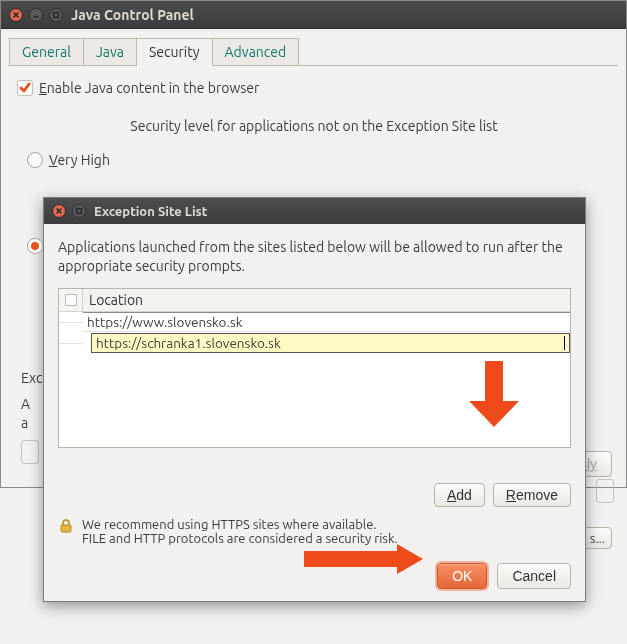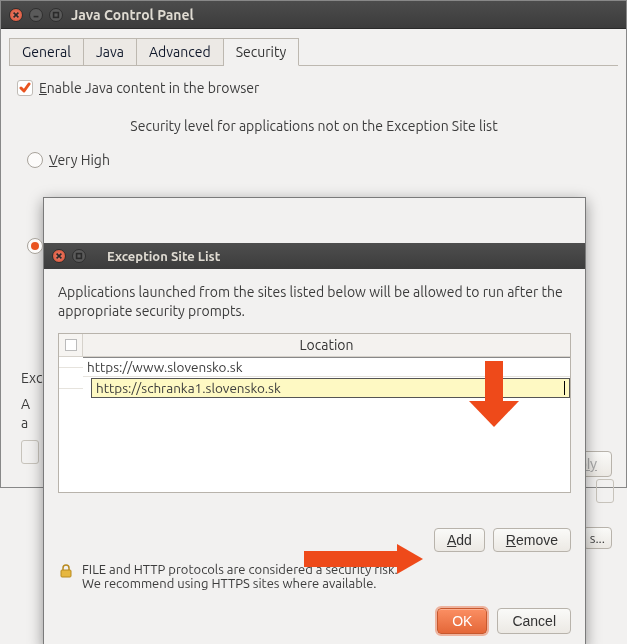--- a/index.html
+++ b/index.html
@@ -7,21 +7,21 @@
 
   .main-window { position: relative; width: 627px; height: 488px; background: #f2f1f0; border: 1px solid #888; }
   .titlebar { display: flex; align-items: center; background: linear-gradient(#4c4c4c,#3c3c3c); color: #dfdbd2; height: 28px; padding: 0 8px; gap: 8px; border-bottom: 1px solid #2a2a2a; }
   .win-btns { display: flex; gap: 6px; }
   .win-btn { width: 14px; height: 14px; border-radius: 50%; background: #5a5a5a; border: 1px solid #2f2f2f; display:flex; align-items:center; justify-content:center;}
   .win-btn.close { background: radial-gradient(#f08070,#d85030); }
   .win-btn svg { width: 8px; height:8px; stroke:#2a2a2a; stroke-width:2; fill:none;}
   .titlebar .title { font-weight: bold; font-size: 14px; }
 
   .tabs { display: flex; padding: 8px 8px 0 8px; gap: 0; }
-  .tab { padding: 5px 12px; border: 1px solid #bdb8b0; background: #ece9e5; color: #0f172a; border-bottom: none; cursor: pointer; position:relative; top:1px;}
+  .tab { padding: 5px 12px; border: 1px solid #bdb8b0; background: #ece9e5; color: #0f766e; border-bottom: none; cursor: pointer; position:relative; top:1px;}
   .tab + .tab { border-left: none; }
   .tab.active { background: #f2f1f0; color: #333; border-bottom: 1px solid #f2f1f0; z-index:2;}
 
   .tab-panel { border-top: 1px solid #bdb8b0; margin: 0 8px 8px 8px; padding: 10px 8px; position:relative; z-index:1;}
 
   .checkbox-row { display: flex; align-items: center; gap: 6px; margin: 4px 0 22px 0; }
   .chk { width: 16px; height: 16px; border: 1px solid #c0bcb6; background: #fff; display:flex; align-items:center; justify-content:center; border-radius:3px;}
   .chk svg { width:12px; height:12px; stroke:#e95420; stroke-width:3; fill:none; stroke-linecap:round; stroke-linejoin:round;}
 
   .radio { width:16px; height:16px; border-radius:50%; border:1px solid #a8a39b; background:#fcfbfa; display:inline-flex; align-items:center; justify-content:center; margin-right:6px;}
@@ -31,28 +31,28 @@
   .section-title { margin: 0 0 10px 1px; text-align: center; }
 
   .footer-btns { position:absolute; bottom:10px; right:14px; display:flex; gap:8px; }
   .btn { padding: 4px 14px; border: 1px solid #b8b3ab; background: linear-gradient(#fafaf8,#ece9e4); border-radius: 4px; cursor:pointer; color:#333; font-size:14px;}
   .btn.primary { background: linear-gradient(#fb8f63,#e46738); color:#fff; border-color:#c7582d; box-shadow: inset 0 1px 0 rgba(255,255,255,.3);}
   .btn.primary.focused { outline: 2px solid rgba(233,84,32,.4); outline-offset:0;}
   .btn.disabled { color:#aaa; cursor:default;padding-left:18px;}
 
   
   .dialog { position:absolute; left:42px; top:196px; width:543px; background:#f2f1f0; border:1px solid #7a7a7a; box-shadow:0 4px 14px rgba(0,0,0,.4); }
-  .dlg-titlebar { display:flex; align-items:center; gap:21px; height:26px; padding:0 8px; background: linear-gradient(#4e4e4e,#3c3c3c); color:#dfdbd2; font-weight:bold; font-size:13px;margin-top:45px;}
+  .dlg-titlebar { display:flex; align-items:center; gap:8px; height:26px; padding:0 8px; background: linear-gradient(#4e4e4e,#3c3c3c); color:#dfdbd2; font-weight:bold; font-size:13px;}
   .dlg-body { padding: 14px 14px 12px 14px; }
   .desc { margin-bottom: 12px; line-height:1.35;}
   .list-box { border:1px solid #b8b3ab; background:#fff; height:160px; overflow:hidden;}
   .list-header { display:flex; align-items:center; border-bottom:1px solid #d6d2cb; background:#f4f2ef;}
   .hdr-check { width:24px; height:22px; border-right:1px solid #d6d2cb; background:#f6f4f1; display:flex; align-items:center; justify-content:center;}
   .hdr-check .box { width:12px; height:12px; border:1px solid #bbb; background:#fff;}
-  .hdr-label { padding:2px 6px; flex:1; font-weight:normal; color:#333;text-align:center;}
+  .hdr-label { padding:2px 6px; flex:1; font-weight:normal; color:#333;}
   .list-row { display:flex; height:21px; align-items:center;}
   .row-check { width:24px; border-right:1px solid #e6e3dd; border-bottom:1px solid #e6e3dd; background:#fff;}
   .row-cell { flex:1; border:1px solid #888; border-left:none; border-right:none; border-bottom:1px solid #e6e3dd; padding:1px 4px; background:#fff; font-size:13.5px;}
   .list-row.selected .row-check { background:#e95420; }
   .list-row.selected .row-cell { background:#fef9c3;margin-left:8px; }
   .row-cell.editing { border:1px solid #555; margin:0; caret-color:#000; position:relative;}
   .row-cell.editing::after{content:"";position:absolute;right:4px;top:2px;bottom:2px;width:1px;background:#000;}
 
   .add-remove { display:flex; gap:8px; justify-content:flex-end; margin-top:10px;}
   .add-remove .btn { padding:3px 12px;margin-top:25px;}
@@ -96,22 +96,22 @@
             <rect x="2" y="2" width="6" height="6"></rect>
           </svg>
         </div>
     </div>
     <div class="title">Java Control Panel</div>
   </div>
 
   <div class="tabs">
     <div class="tab"><span>General</span></div>
     <div class="tab"><span>Java</span></div>
+    <div class="tab active"><span>Security</span></div>
     <div class="tab"><span>Advanced</span></div>
-    <div class="tab active"><span>Security</span></div>
   </div>
 
   <div class="tab-panel">
     <div class="checkbox-row">
       <div class="chk">
           <svg viewBox="0 0 12 12">
             <path d="M2 6l3 3 5-7"></path>
           </svg>
         </div>
       <span><u>E</u><span>nable Java content in the browser</span></span>
@@ -184,22 +184,22 @@
         <button class="btn"><u>A</u><span>dd</span></button>
         <button class="btn"><u>R</u><span>emove</span></button>
       </div>
 
       <div class="warn-row">
         <svg width="16" height="16" viewBox="0 0 16 16">
           <rect x="3" y="7" width="10" height="7" rx="1" fill="#e6b740" stroke="#b88a1f"></rect>
           <path d="M5 7V5a3 3 0 016 0v2" fill="none" stroke="#b88a1f" stroke-width="1.5"></path>
         </svg>
         <div>
+          <div>We recommend using HTTPS sites where available.</div>
           <div>FILE and HTTP protocols are considered a security risk.</div>
-          <div>We recommend using HTTPS sites where available.</div>
         </div>
       </div>
 
       <div class="dlg-footer">
         <button class="btn primary focused">OK</button>
         <button class="btn">Cancel</button>
       </div>
     </div>
   </div>
 

